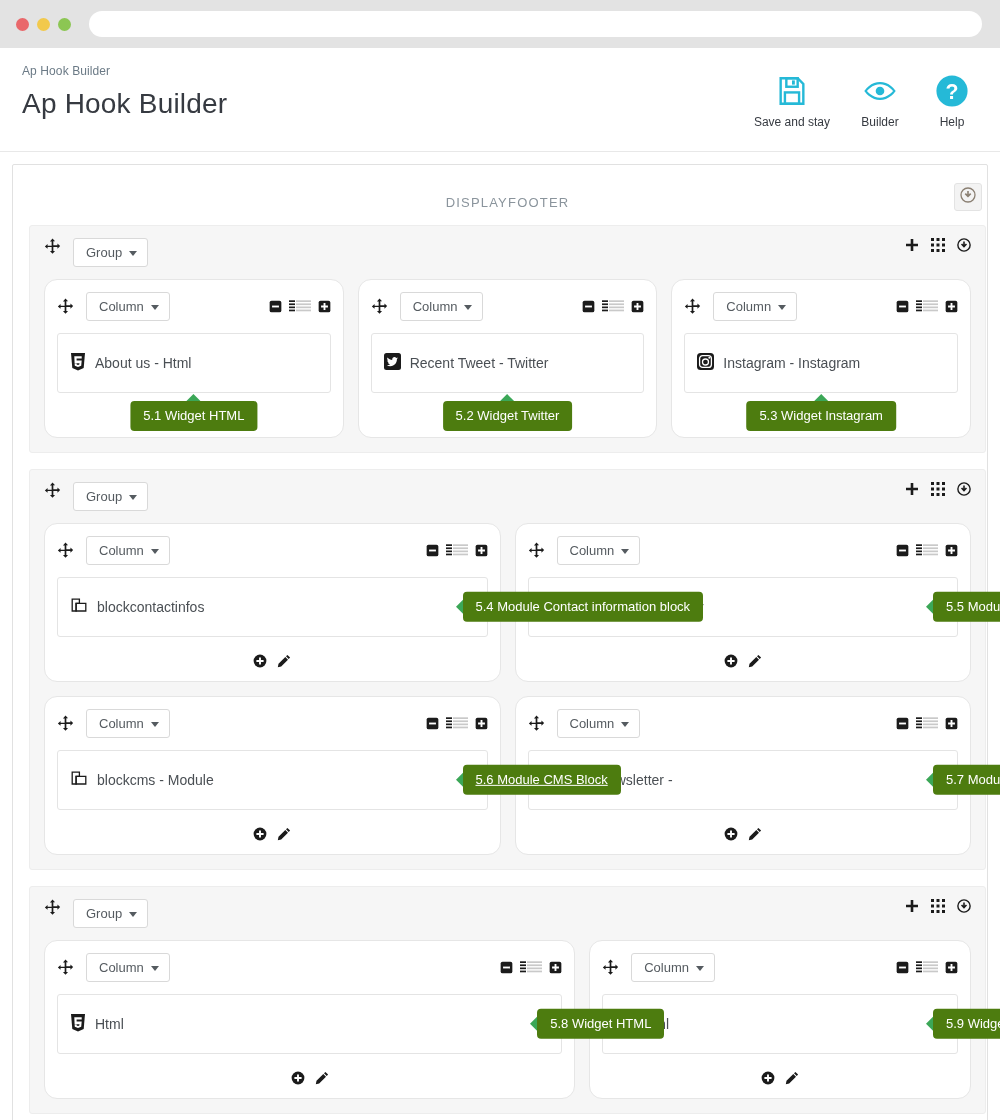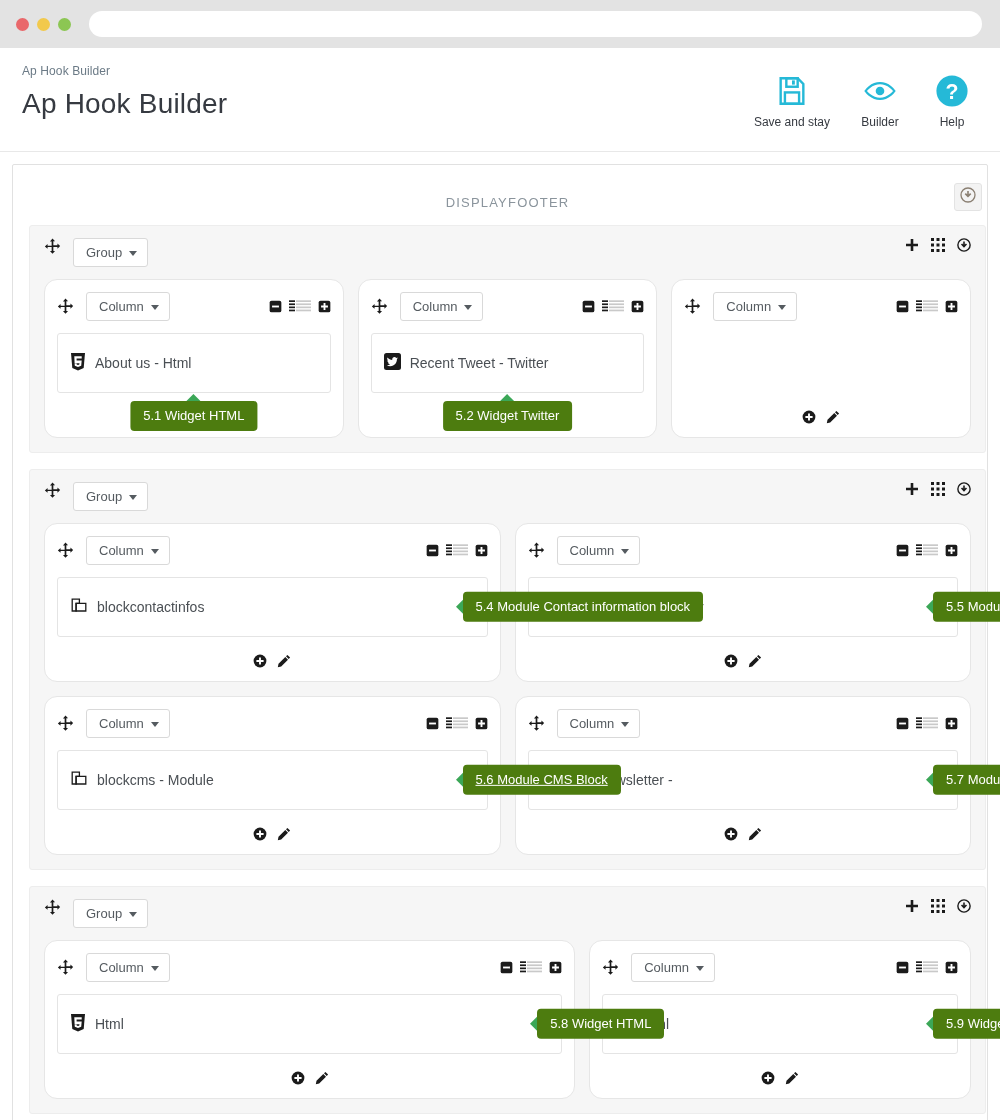--- a/index.html
+++ b/index.html
@@ -376,20 +376,30 @@
                         <rect x="7" y="6.5" width="15" height="1.7" fill="#c9c9c9"></rect>
         <rect x="0" y="9.6" width="6" height="1.7" fill="#1b1b1b"></rect>
                         <rect x="7" y="9.6" width="15" height="1.7" fill="#c9c9c9"></rect>
                       </svg></span>
              <span class="tool"><svg width="13" height="13" viewBox="0 0 14 14">
         <rect x="0.7" y="0.7" width="12.6" height="12.6" rx="2" fill="#1b1b1b"></rect>
         <path d="M7 3.3v7.4M3.3 7h7.4" stroke="#fff" stroke-width="2"></path>
                       </svg></span>
            </span>
          </div>
+         <div class="widget">
+           <span><svg width="17" height="17" viewBox="0 0 17 17">
+        <rect x="0" y="0" width="17" height="17" rx="3.5" fill="#1b1b1b"></rect>
+        <rect x="2.6" y="2.6" width="11.8" height="11.8" rx="3" fill="none" stroke="#fff" stroke-width="1.3"></rect>
+        <circle cx="8.5" cy="9" r="3" fill="none" stroke="#fff" stroke-width="1.3"></circle>
+        <circle cx="12.3" cy="4.8" r="1" fill="#fff"></circle>
+                    </svg></span>
+           <span class="widget-label">Instagram - Instagram</span>
+           <span class="tip below" style="left:50%; top:calc(100% + 9px); transform:translateX(-50%);">5.3 Widget Instagram</span>
+         </div>
          <div class="widget-foot">
            <span class="tool"><svg width="14" height="14" viewBox="0 0 14 14">
         <circle cx="7" cy="7" r="6.4" fill="#1b1b1b"></circle>
         <path d="M7 3.4v7.2M3.4 7h7.2" stroke="#fff" stroke-width="1.9"></path>
                     </svg></span>
            <span class="tool"><svg width="14" height="14" viewBox="0 0 14 14" fill="#1b1b1b">
         <path d="M10.4 0.9l2.7 2.7-1.4 1.4-2.7-2.7zM8.3 3l2.7 2.7L4.2 12.5 0.8 13.2l0.7-3.4z"></path>
                     </svg></span>
          </div>
               </div>

